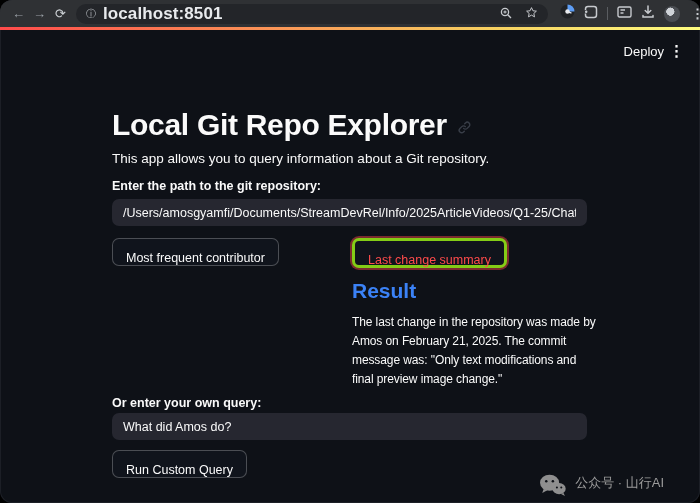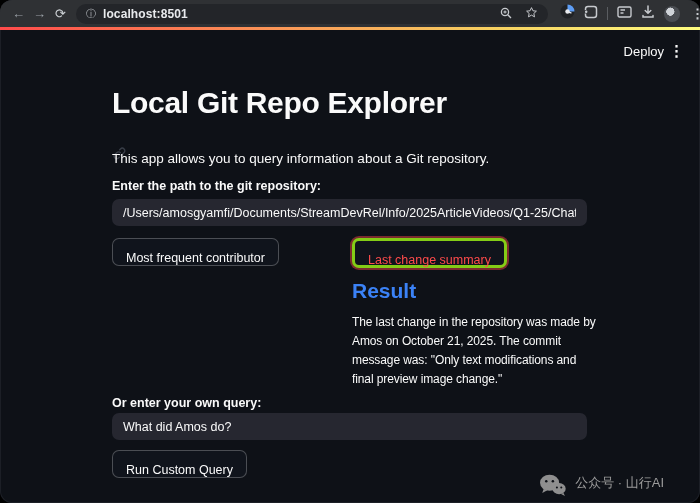--- a/index.html
+++ b/index.html
@@ -4,35 +4,35 @@
 <style>
   html,body{margin:0;padding:0;background:#000;font-family:"Liberation Sans",sans-serif;}
   .window{position:relative;width:700px;height:503px;background:#0e1117;border-radius:12px;overflow:hidden;box-shadow:0 0 0 1px #1c1f26 inset;}
 
   
   .toolbar{height:27px;background:#2f3134;display:flex;align-items:center;padding:0 8px;box-sizing:border-box;}
   .nav-btn{width:21px;height:21px;display:flex;align-items:center;justify-content:center;color:#9aa0a6;font-size:13px;border-radius:50%;flex:none;cursor:default;}
   .nav-btn.refresh{color:#cdd1d5;}
   .omnibox{width:472px;height:20px;margin-left:5px;background:#232529;border-radius:10px;display:flex;align-items:center;padding:0 10px;box-sizing:border-box;flex:none;}
   .omnibox .info{color:#b6babf;font-size:10px;margin-right:7px;line-height:1;}
-  .omnibox .url{color:#e8eaed;font-size:12px;font-weight:bold;letter-spacing:.1px;}
+  .omnibox .url{color:#e8eaed;font-size:17px;font-weight:bold;letter-spacing:.1px;}
   .omni-right{margin-left:auto;display:flex;align-items:center;gap:13px;}
   .tb-icons{display:flex;align-items:center;gap:9px;margin-left:12px;}
   .tb-sep{width:1px;height:13px;background:#5a5d61;}
   .avatar{width:16px;height:16px;border-radius:50%;background:radial-gradient(circle at 40% 35%,#cfd3d8 0 28%,#4a4d52 30% 100%);}
   .dot-menu{color:#c7cace;font-size:13px;font-weight:bold;line-height:1;padding:0 2px;}
 
   .decoration{height:3px;background:linear-gradient(90deg,#ff4b4b,#f7d060 70%,#fffd80);}
 
   
   .app{position:relative;height:479px;color:#fafafa;}
   .deploy{position:absolute;top:14px;right:36px;font-size:13px;color:#fafafa;}
   .app-menu{position:absolute;top:12px;right:15px;font-size:15px;font-weight:bold;color:#fafafa;letter-spacing:1px;}
 
-  .page-title{position:absolute;left:112px;top:56px;font-size:30px;font-weight:700;letter-spacing:-.3px;display:flex;align-items:flex-start;gap:10px;flex-direction:column;}
+  .page-title{position:absolute;left:112px;top:74px;font-size:30px;font-weight:700;letter-spacing:-.3px;display:flex;align-items:flex-end;gap:10px;}
   .anchor-icon{opacity:.55;margin-top:4px;}
 
   .app-desc{position:absolute;left:112px;top:121px;font-size:13.5px;color:#fafafa;}
   .field-label{position:absolute;left:112px;font-size:12.5px;font-weight:bold;color:#fafafa;}
   .lbl-repo{top:149px;}
   .lbl-custom{top:366px;}
 
   .st-input{position:absolute;left:112px;width:475px;height:27px;box-sizing:border-box;background:#262730;border:none;border-radius:7px;color:#fafafa;font-size:12.5px;font-family:"Liberation Sans",sans-serif;padding:0 11px;outline:none;}
   .inp-repo{top:169px;}
   .inp-custom{top:383px;}
@@ -131,21 +131,21 @@
 
     <div class="app-desc">This app allows you to query information about a Git repository.</div>
 
     <div class="field-label lbl-repo">Enter the path to the git repository:</div>
     <input class="st-input inp-repo" type="text" value="/Users/amosgyamfi/Documents/StreamDevRel/Info/2025ArticleVideos/Q1-25/ChatVideoUpdates/getstr" style="">
 
     <button class="st-btn btn-freq">Most frequent contributor</button>
     <button class="st-btn btn-last">Last change summary</button>
 
     <div class="result-h">Result</div>
-    <div class="result-p">The last change in the repository was made by Amos on October 21, 2025. The commit message was: "Only text modifications and final preview image change."</div>
+    <div class="result-p">The last change in the repository was made by Amos on February 21, 2025. The commit message was: "Only text modifications and final preview image change."</div>
 
     <div class="field-label lbl-custom">Or enter your own query:</div>
     <input class="st-input inp-custom" type="text" value="What did Amos do?" style="">
 
     <button class="st-btn btn-custom">Run Custom Query</button>
 
     <div class="watermark">
       <span>
         <svg width="27" height="22" viewBox="0 0 36 30">
           <ellipse cx="14" cy="12" rx="13" ry="11" fill="#8f8f8f"></ellipse>

